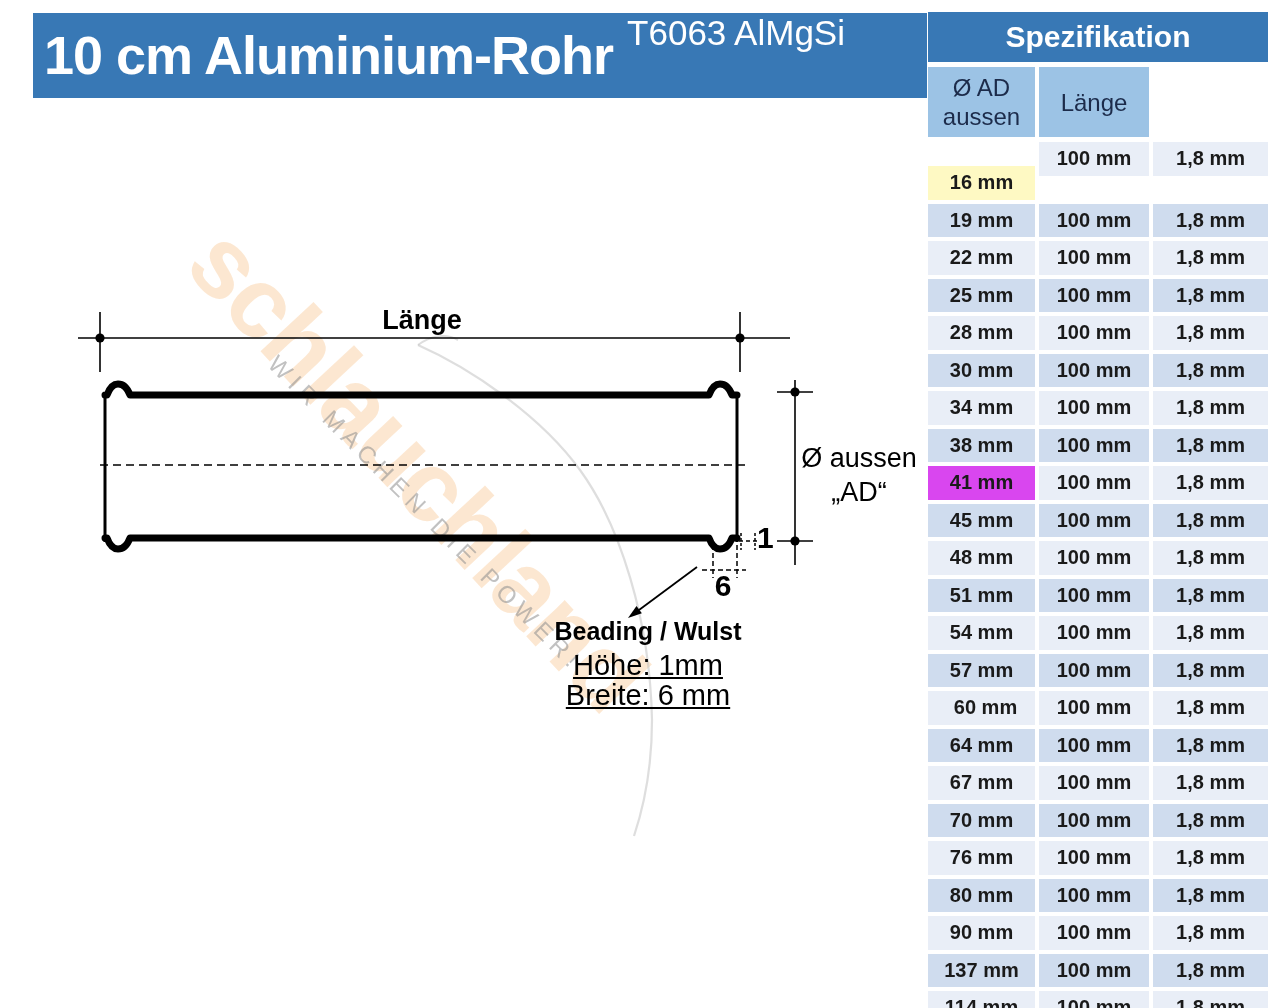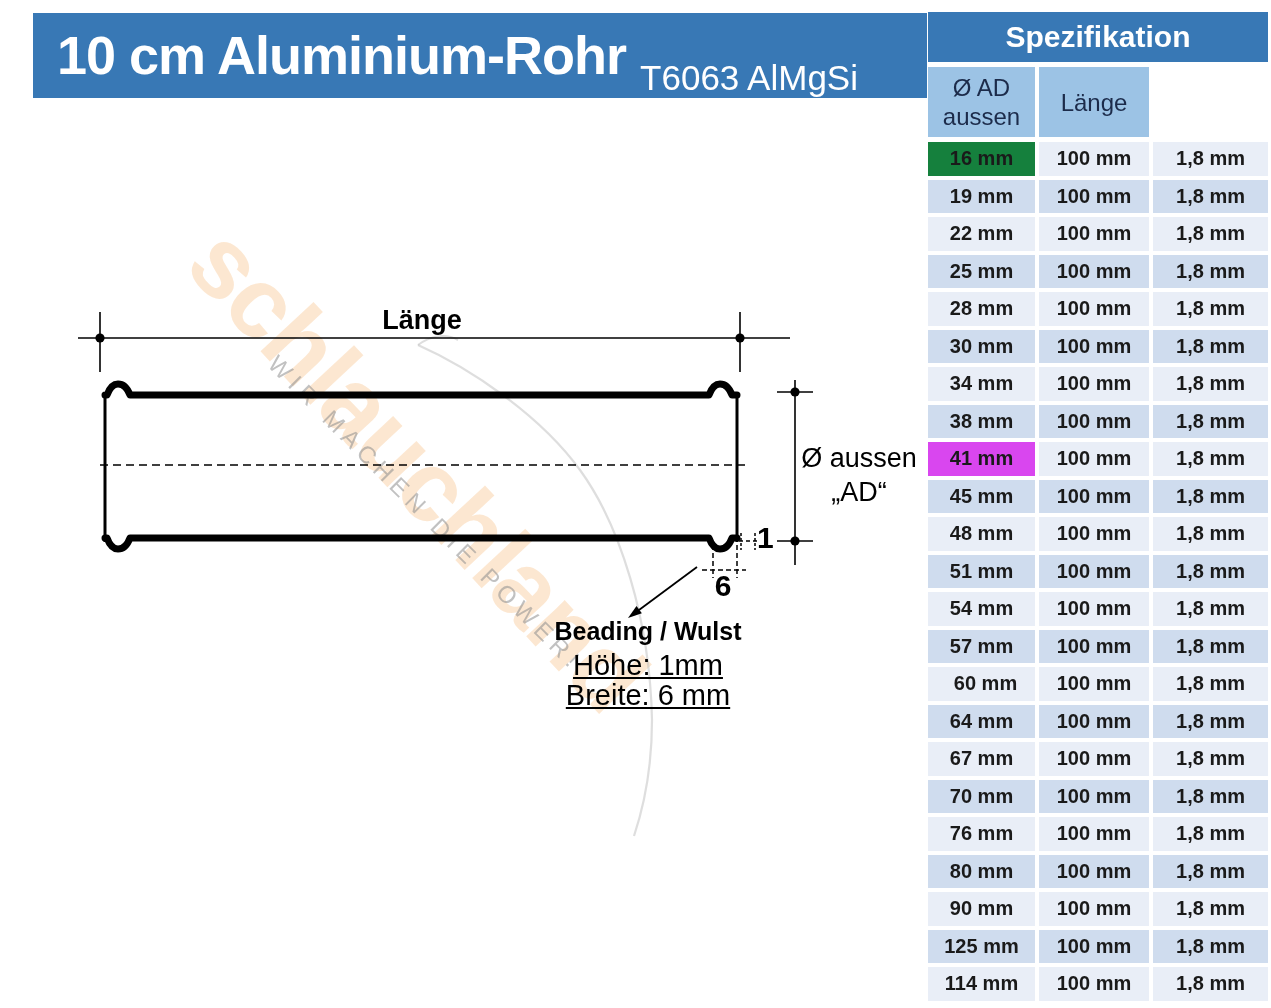--- a/index.html
+++ b/index.html
@@ -17,21 +17,21 @@
   .wm-tagline{
     position:absolute;left:282px;top:350px;font-size:24px;letter-spacing:6px;
     white-space:nowrap;color:#8f8f8f;opacity:0.55;
     transform:rotate(45deg);transform-origin:0 0;
   }
   .wm-swoosh{position:absolute;left:0;top:0;}
   
   .title-bar{
     position:absolute;left:33px;top:13px;width:894px;height:85px;
     background:#3878b5;color:#ffffff;z-index:3;
-    display:flex;align-items:flex-end;padding-left:24px;box-sizing:border-box;
+    display:flex;align-items:flex-start;padding-left:11px;box-sizing:border-box;
   }
   .title-main{font-size:54px;font-weight:bold;letter-spacing:-1px;white-space:nowrap;line-height:85px;}
   .title-sub{font-size:35px;margin-left:14px;white-space:nowrap;}
   
   .diagram-svg{position:absolute;left:0;top:0;z-index:2;}
   .lbl{position:absolute;color:#000;z-index:3;}
   .lbl-laenge{left:347px;top:305px;width:150px;text-align:center;font-size:27px;font-weight:bold;}
   .lbl-dia{left:798px;top:441px;width:122px;text-align:center;font-size:27px;font-weight:normal;line-height:34px;}
   .lbl-one{left:757px;top:521px;font-size:30px;font-weight:bold;}
   .lbl-six{left:705px;top:569px;width:36px;text-align:center;font-size:30px;font-weight:bold;}
@@ -144,21 +144,21 @@
         <span>Ø AD</span>
         <span>aussen</span>
       </div>
       <div class="col-cell" style="background: rgb(156, 195, 229);">
         <span>Länge</span>
         <span></span>
       </div>
     </div>
     <div>
         <div class="spec-row">
-          <div class="row-cell" style="background: #15803d;">16 mm</div>
+          <div class="row-cell" style="background: #fef9c3; margin-top: 24px;">16 mm</div>
           <div class="row-cell" style="background: rgb(233, 238, 247);">100 mm</div>
           <div class="row-cell" style="background: rgb(233, 238, 247);">1,8 mm</div>
         </div>
         <div class="spec-row">
           <div class="row-cell" style="background: rgb(207, 220, 238);">19 mm</div>
           <div class="row-cell" style="background: rgb(207, 220, 238);">100 mm</div>
           <div class="row-cell" style="background: rgb(207, 220, 238);">1,8 mm</div>
         </div>
         <div class="spec-row">
           <div class="row-cell" style="background: rgb(233, 238, 247);">22 mm</div>
@@ -249,21 +249,21 @@
           <div class="row-cell" style="background: rgb(207, 220, 238);">80 mm</div>
           <div class="row-cell" style="background: rgb(207, 220, 238);">100 mm</div>
           <div class="row-cell" style="background: rgb(207, 220, 238);">1,8 mm</div>
         </div>
         <div class="spec-row">
           <div class="row-cell" style="background: rgb(233, 238, 247);">90 mm</div>
           <div class="row-cell" style="background: rgb(233, 238, 247);">100 mm</div>
           <div class="row-cell" style="background: rgb(233, 238, 247);">1,8 mm</div>
         </div>
         <div class="spec-row">
-          <div class="row-cell" style="background: rgb(207, 220, 238);">125 mm</div>
+          <div class="row-cell" style="background: rgb(207, 220, 238);">137 mm</div>
           <div class="row-cell" style="background: rgb(207, 220, 238);">100 mm</div>
           <div class="row-cell" style="background: rgb(207, 220, 238);">1,8 mm</div>
         </div>
         <div class="spec-row">
           <div class="row-cell" style="background: rgb(233, 238, 247);">114 mm</div>
           <div class="row-cell" style="background: rgb(233, 238, 247);">100 mm</div>
           <div class="row-cell" style="background: rgb(233, 238, 247);">1,8 mm</div>
         </div>
       </div>
   </div>

